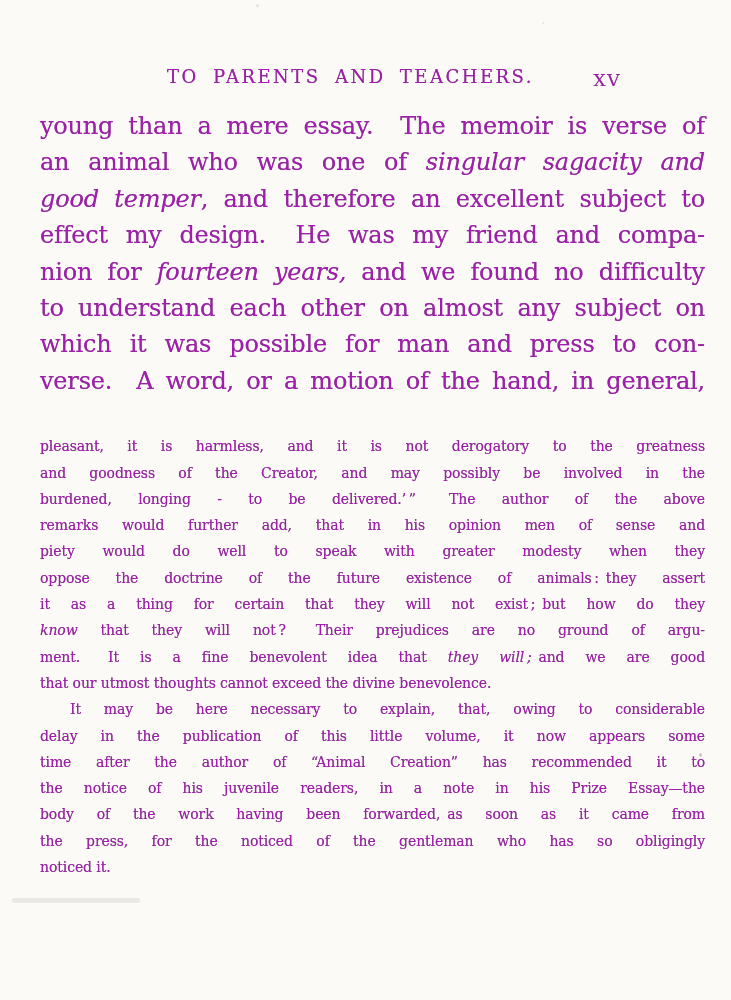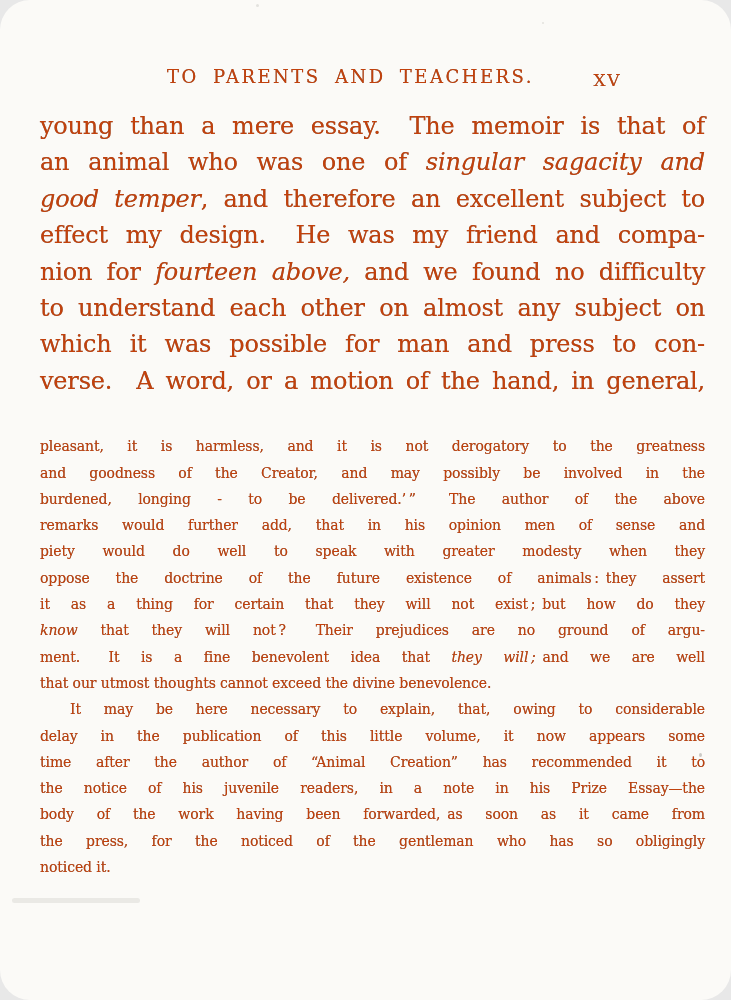--- a/index.html
+++ b/index.html
@@ -4,23 +4,22 @@
 <style>
   html, body { margin: 0; padding: 0; background: #e8e8e8; }
   .page {
     position: relative;
     width: 731px;
     height: 1000px;
     margin: 0 auto;
     background: #fbfaf7;
     overflow: hidden;
     font-family: "DejaVu Serif", "Liberation Serif", serif;
-    color: #c2410c;
+    color: #a21caf;
     text-shadow: 0 0 0.5px rgba(35, 32, 28, 0.55);
-    border-radius: 30px;
   }
   .content { padding: 0 26px 0 40px; }
 
   .running-header { position: relative; margin-top: 66px; height: 24px; }
   .header-title {
     display: block;
     text-align: center;
     font-size: 18px;
     letter-spacing: 2.5px;
     word-spacing: 6px;
@@ -79,41 +78,41 @@
   <div class="smudge"></div>
 
   <div class="content">
 
     <div class="running-header">
       <span class="header-title">TO PARENTS AND TEACHERS.</span>
       <span class="page-number">XV</span>
     </div>
 
     <div class="body-text">
-        <div class="line"><span>young than a mere essay.  The memoir is that of</span></div>
+        <div class="line"><span>young than a mere essay.  The memoir is verse of</span></div>
         <div class="line"><span>an animal who was one of </span><em>singular sagacity and</em></div>
         <div class="line"><em>good temper</em><span>, and therefore an excellent subject to</span></div>
         <div class="line"><span>effect my design.  He was my friend and compa-</span></div>
-        <div class="line"><span>nion for </span><em>fourteen above,</em><span> and we found no difficulty</span></div>
+        <div class="line"><span>nion for </span><em>fourteen years,</em><span> and we found no difficulty</span></div>
         <div class="line"><span>to understand each other on almost any subject on</span></div>
         <div class="line"><span>which it was possible for man and press to con-</span></div>
         <div class="line"><span>verse.  A word, or a motion of the hand, in general,</span></div>
       </div>
 
     <div class="footnote">
       <div>
           <div class="line"><span>pleasant, it is harmless, and it is not derogatory to the greatness</span></div>
           <div class="line"><span>and goodness of the Creator, and may possibly be involved in the</span></div>
           <div class="line"><span>burdened, longing - to be delivered.’ ”  The author of the above</span></div>
           <div class="line"><span>remarks would further add, that in his opinion men of sense and</span></div>
           <div class="line"><span>piety would do well to speak with greater modesty when they</span></div>
           <div class="line"><span>oppose the doctrine of the future existence of animals : they assert</span></div>
           <div class="line"><span>it as a thing for certain that they will not exist ; but how do they</span></div>
           <div class="line"><em>know</em><span> that they will not ?  Their prejudices are no ground of argu-</span></div>
-          <div class="line"><span>ment.  It is a fine benevolent idea that </span><em>they will ;</em><span> and we are well</span></div>
+          <div class="line"><span>ment.  It is a fine benevolent idea that </span><em>they will ;</em><span> and we are good</span></div>
           <div class="line short"><span>that our utmost thoughts cannot exceed the divine benevolence.</span></div>
         </div>
       <div>
           <div class="line indent"><span>It may be here necessary to explain, that, owing to considerable</span></div>
           <div class="line"><span>delay in the publication of this little volume, it now appears some</span></div>
           <div class="line"><span>time after the author of “Animal Creation” has recommended it to</span></div>
           <div class="line"><span>the notice of his juvenile readers, in a note in his Prize Essay—the</span></div>
           <div class="line"><span>body of the work having been forwarded, as soon as it came from</span></div>
           <div class="line"><span>the press, for the noticed of the gentleman who has so obligingly</span></div>
           <div class="line short"><span>noticed it.</span></div>

